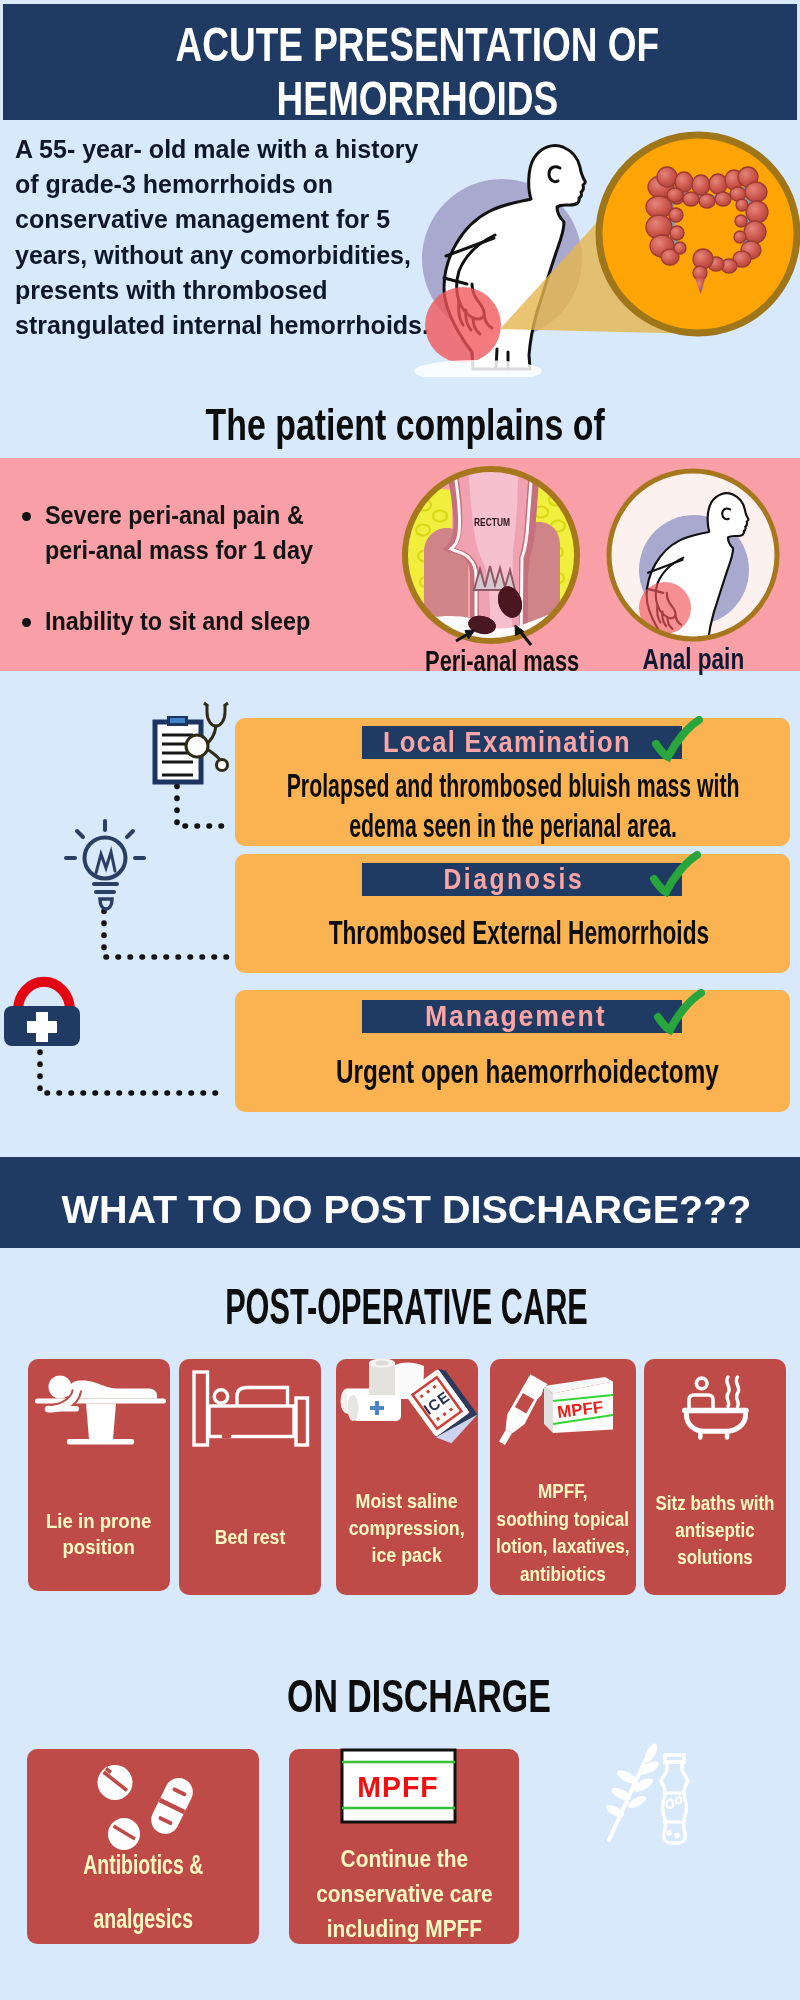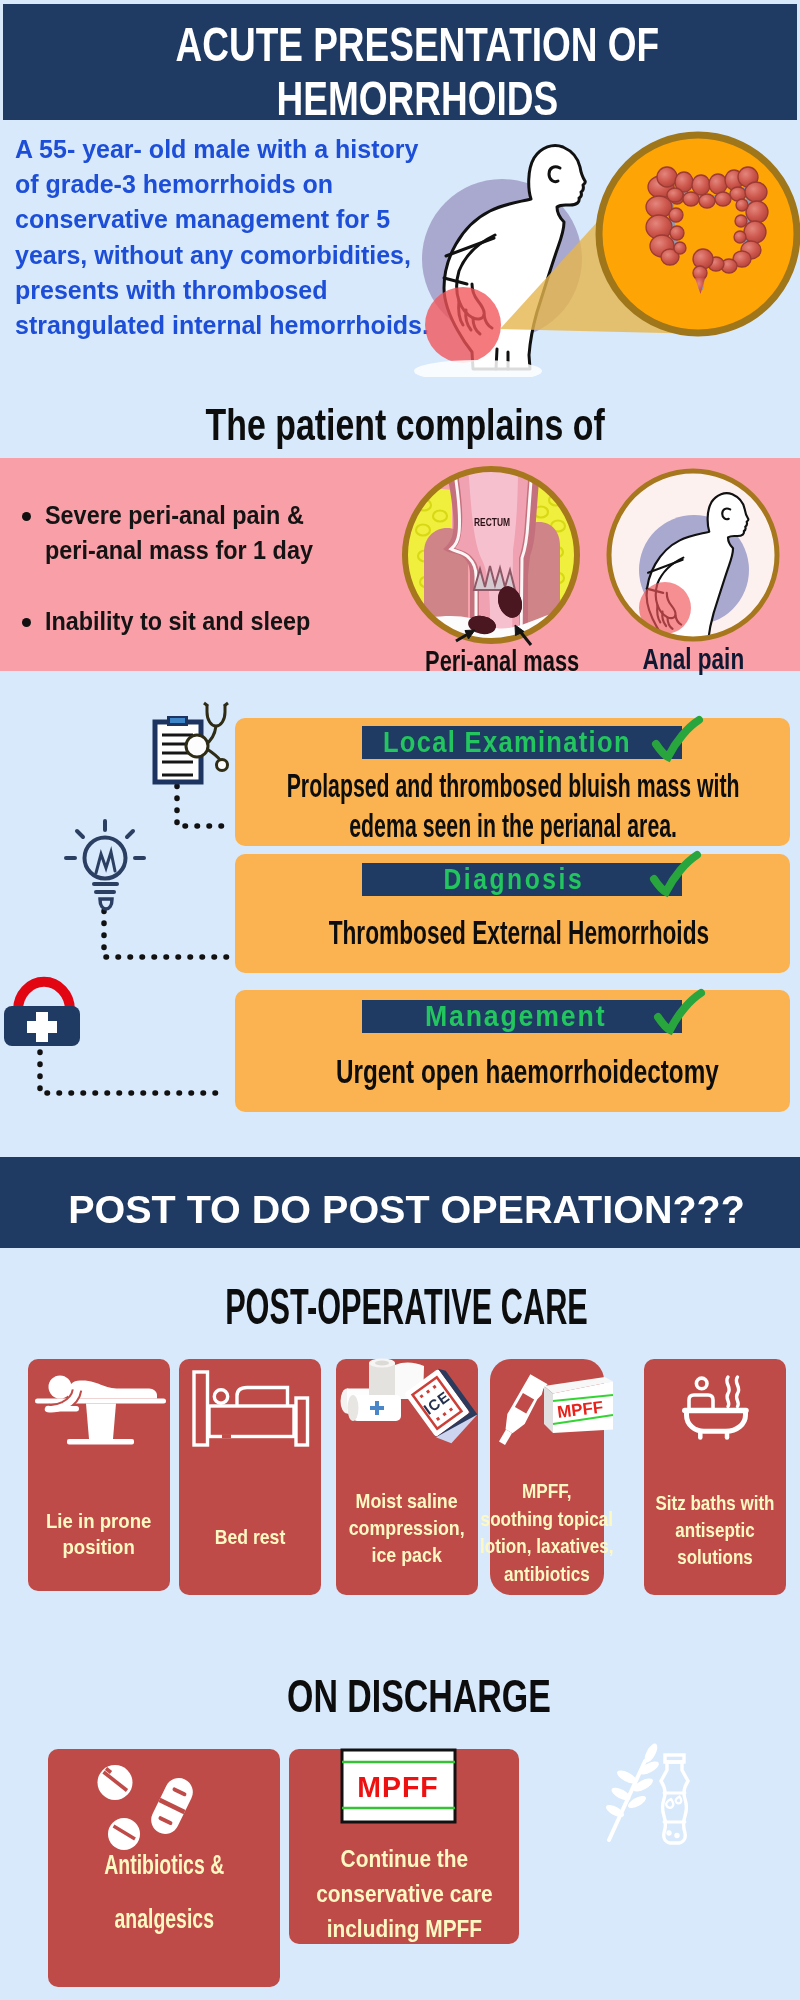--- a/index.html
+++ b/index.html
@@ -4,35 +4,35 @@
 <style>
   html,body{margin:0;padding:0;}
   body{width:800px;height:2000px;font-family:"Liberation Sans",sans-serif;}
   #page{position:absolute;top:0;left:0;width:800px;height:2000px;background:#d8e9fb;overflow:hidden;}
   .abs{position:absolute;}
   .cx{display:inline-block;transform:scaleX(0.86);transform-origin:center;white-space:nowrap;}
   .cxl{display:inline-block;transform:scaleX(0.86);transform-origin:left center;white-space:nowrap;}
   .hdr{left:3px;top:4px;width:794px;height:116px;background:#1f3a63;color:#fff;
        text-align:center;font-weight:bold;font-size:49px;line-height:54px;padding-top:13px;padding-left:35px;box-sizing:border-box;}
   .hdr .cx{transform:scaleX(0.755);}
-  .intro{left:15px;top:132px;width:470px;font-weight:bold;color:#1d4ed8;
+  .intro{left:15px;top:132px;width:470px;font-weight:bold;color:#0f172a;
          font-size:25px;line-height:35.2px;}
   .intro .cxl{transform:scaleX(1.0);}
   .h2a{left:0;top:400px;width:800px;padding-left:10px;box-sizing:border-box;text-align:center;font-weight:bold;color:#0d0d0d;font-size:44px;}
   .h2a .cx{transform:scaleX(0.77);}
   .pink{left:0;top:458px;width:800px;height:213px;background:#f99fa7;}
   .bull{font-weight:bold;color:#141414;font-size:26px;line-height:35px;}
   .bull .cxl{transform:scaleX(0.90);}
   .dot{width:9px;height:9px;border-radius:50%;background:#111;}
   .lab1{left:372px;top:644px;width:260px;text-align:center;font-weight:bold;color:#101010;font-size:29.5px;}
   .lab1 .cx{transform:scaleX(0.74);}
   .lab2{left:606px;top:642px;width:174px;text-align:center;font-weight:bold;color:#0e1833;font-size:29.5px;}
   .lab2 .cx{transform:scaleX(0.765);}
   .obox{left:235px;width:555px;background:#fbb351;border-radius:10px;}
-  .obar{position:absolute;left:127px;width:320px;height:33px;background:#1f3a63;color:#22c55e;
+  .obar{position:absolute;left:127px;width:320px;height:33px;background:#1f3a63;color:#fca5a5;
         text-align:center;font-weight:bold;font-size:29px;line-height:32px;letter-spacing:1.5px;}
   .obody{position:absolute;left:-122px;width:800px;text-align:center;font-weight:bold;color:#0d0d0d;
          font-size:33px;line-height:40px;}
   .banner{left:0;top:1157px;width:800px;height:91px;background:#1f3a63;color:#fff;text-align:center;
           font-weight:bold;font-size:39.5px;line-height:91px;padding-top:7px;padding-left:13px;box-sizing:border-box;}
   .banner .cx{transform:scaleX(1.0);}
   .h2b{left:0;top:1278px;width:800px;padding-left:12px;box-sizing:border-box;text-align:center;font-weight:bold;color:#0d0d0d;font-size:49.5px;}
   .h2b .cx{transform:scaleX(0.62);}
   .card{background:#bf4b48;border-radius:10px;color:#fef9c3;font-weight:bold;text-align:center;}
   .ctxt{position:absolute;left:calc(50% - 200px);width:400px;text-align:center;}
@@ -299,41 +299,41 @@
       <line x1="135" y1="858" x2="144" y2="858"></line>
     </g>
 
     <g transform="translate(4,318)">
       <path d="M14,12 a24,26 0 0 1 52,0" fill="none" stroke="#e20613" stroke-width="10"></path>
       <rect x="0" y="8" width="76" height="40" rx="8" fill="#1f3a63"></rect>
       <path d="M32,14 h12 v9 h9 v12 h-9 v9 h-12 v-9 h-9 v-12 h9 Z" fill="#fff"></path>
     </g>
   </svg>
 
-  <div class="abs banner"><span class="cx">POST TO DO POST OPERATION???</span></div>
+  <div class="abs banner"><span class="cx">WHAT TO DO POST DISCHARGE???</span></div>
   <div class="abs h2b"><span class="cx">POST-OPERATIVE CARE</span></div>
 
   <div class="abs card" style="left:28px;top:1359px;width:142px;height:232px;text-decoration:underline;">
     <div class="ctxt" style="top:149px;font-size:20px;line-height:26px;"><span class="cx" style="transform:scaleX(0.93);">Lie in prone<br>position</span></div>
   </div>
   <div class="abs card" style="left:179px;top:1359px;width:142px;height:236px;">
     <div class="ctxt" style="top:166px;font-size:21px;"><span class="cx" style="transform:scaleX(0.84);">Bed rest</span></div>
   </div>
   <div class="abs card" style="left:336px;top:1359px;width:142px;height:236px;">
     <div class="ctxt" style="top:128px;font-size:20.5px;line-height:27px;"><span class="cx" style="transform:scaleX(0.87);">Moist saline<br>compression,<br>ice pack</span></div>
   </div>
-  <div class="abs card" style="left:490px;top:1359px;width:114px;height:236px;border-radius:21px;">
+  <div class="abs card" style="left:490px;top:1359px;width:146px;height:236px;">
     <div class="ctxt" style="top:119px;font-size:19.5px;line-height:27.5px;"><span class="cx" style="transform:scaleX(0.88);">MPFF,<br>soothing topical<br>lotion, laxatives,<br>antibiotics</span></div>
   </div>
   <div class="abs card" style="left:644px;top:1359px;width:142px;height:236px;text-decoration:underline;">
     <div class="ctxt" style="top:131px;font-size:20px;line-height:27px;"><span class="cx" style="transform:scaleX(0.85);">Sitz baths with<br>antiseptic<br>solutions</span></div>
   </div>
 
   <div class="abs h2c"><span class="cx">ON DISCHARGE</span></div>
-  <div class="abs card" style="left:48px;top:1749px;width:232px;height:238px;">
+  <div class="abs card" style="left:27px;top:1749px;width:232px;height:195px;">
     <div class="ctxt" style="top:89px;font-size:27px;line-height:54px;"><span class="cx" style="transform:scaleX(0.72);">Antibiotics &amp;<br>analgesics</span></div>
   </div>
   <div class="abs card" style="left:289px;top:1749px;width:230px;height:195px;">
     <div class="ctxt" style="top:92px;font-size:24px;line-height:35px;"><span class="cx" style="transform:scaleX(0.87);">Continue the<br>conservative care<br>including MPFF</span></div>
   </div>
 
   <svg class="abs" style="left:0;top:1340px;" width="800" height="660" viewBox="0 0 800 660">
 
     <g fill="#fff">
       <rect x="35" y="58.5" width="131" height="5" rx="2.5"></rect>

